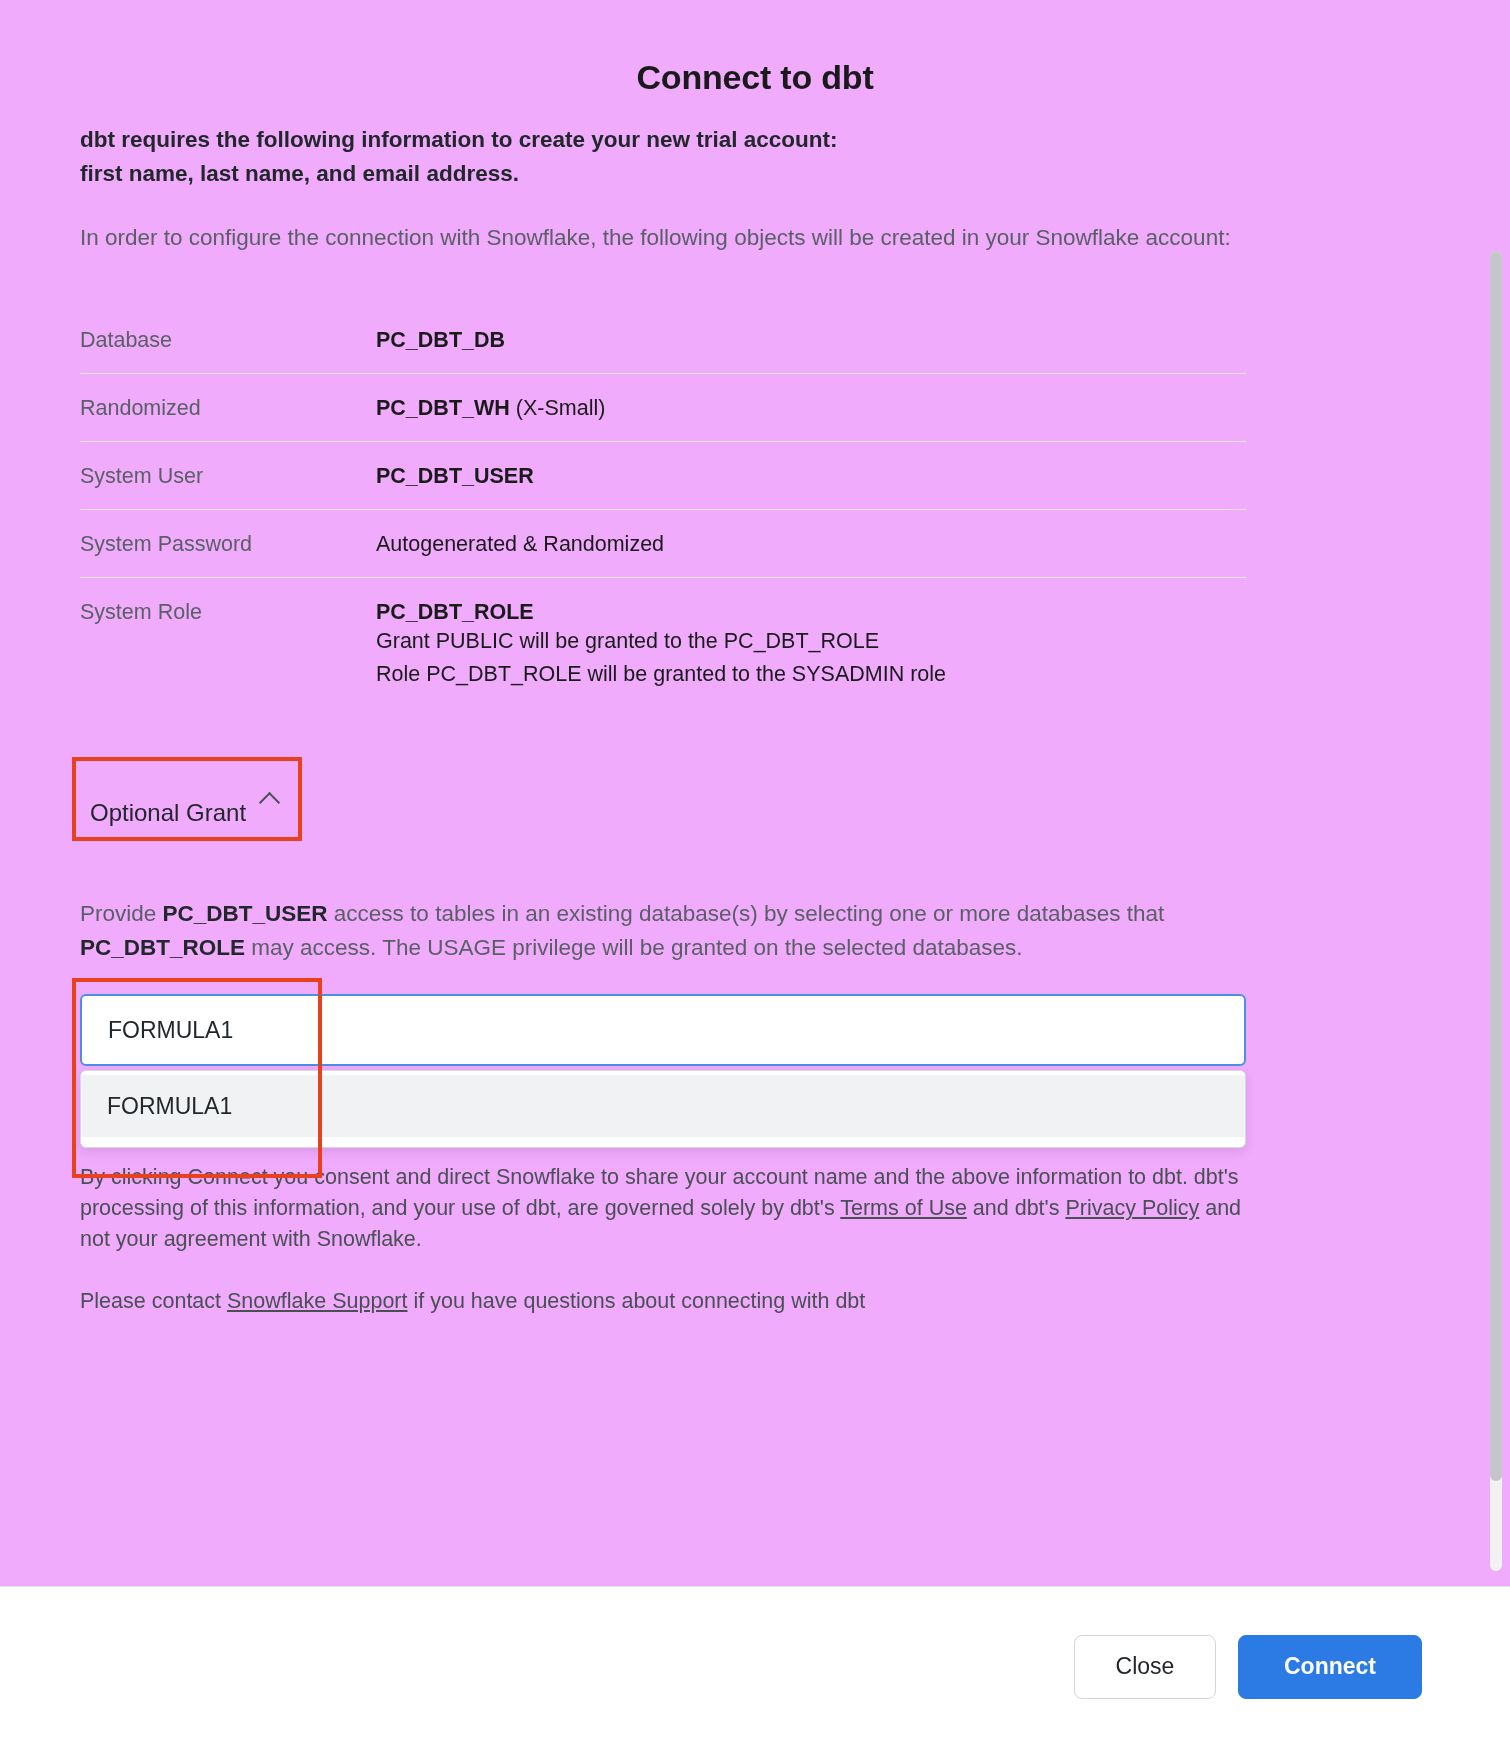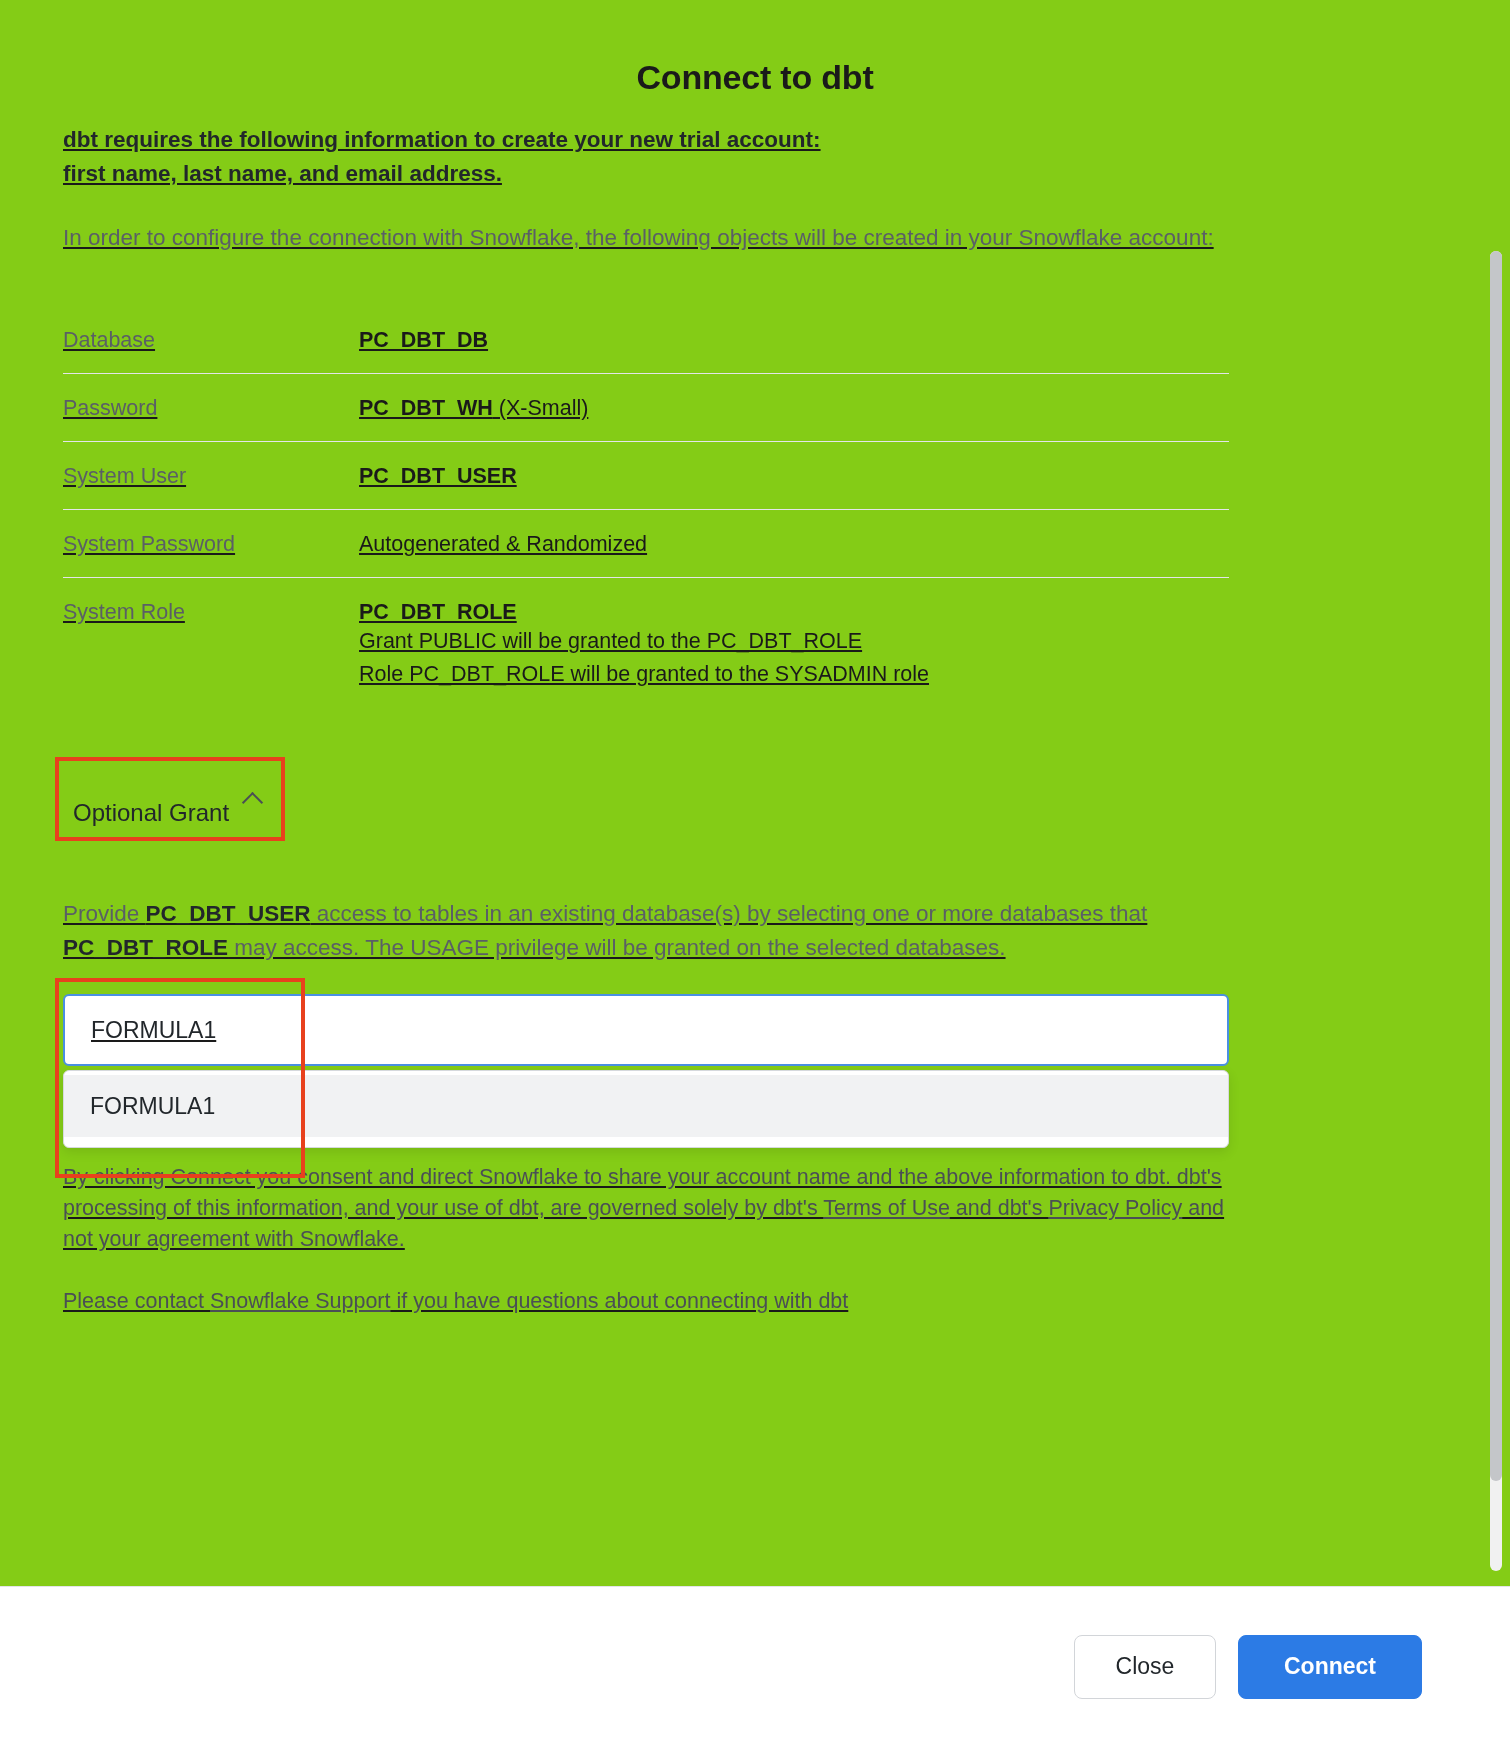--- a/index.html
+++ b/index.html
@@ -15,21 +15,21 @@
     height: 1746px;
     position: relative;
     overflow: hidden;
   }
 
   .dialog {
     position: absolute;
     left: 0; top: 0;
     width: 1510px;
     height: 1746px;
-    background: #84cc16;
+    background: #f0abfc;
     display: flex;
     flex-direction: column;
   }
 
   .dialog-title {
     text-align: center;
     font-size: 34px;
     font-weight: bold;
     color: #1a1a1a;
     margin-top: 58px;
@@ -38,22 +38,21 @@
   }
 
   .body-wrap {
     flex: 1 1 auto;
     position: relative;
     overflow: hidden;
     padding: 0 0 0 0;
   }
 
   .body-inner {
-    padding: 0 88px 0 63px;
-    text-decoration: underline;
+    padding: 0 88px 0 80px;
   }
 
   .intro-bold {
     font-size: 22.5px;
     font-weight: bold;
     line-height: 1.5;
     color: #22272b;
     margin-bottom: 30px;
   }
   .intro-bold .l2 { display: block; }
@@ -273,21 +272,21 @@
 
       <div class="intro-text">In order to configure the connection with Snowflake, the following objects will be created in your Snowflake account:</div>
 
       <table class="info">
         <tbody>
             <tr>
           <td class="label">Database</td>
           <td class="value"><b>PC_DBT_DB</b></td>
         </tr>
         <tr>
-          <td class="label">Password</td>
+          <td class="label">Randomized</td>
           <td class="value"><b>PC_DBT_WH</b><span class="norm"> (X-Small)</span></td>
         </tr>
         <tr>
           <td class="label">System User</td>
           <td class="value"><b>PC_DBT_USER</b></td>
         </tr>
         <tr>
           <td class="label">System Password</td>
           <td class="value"><span class="norm">Autogenerated &amp; Randomized</span></td>
         </tr>

